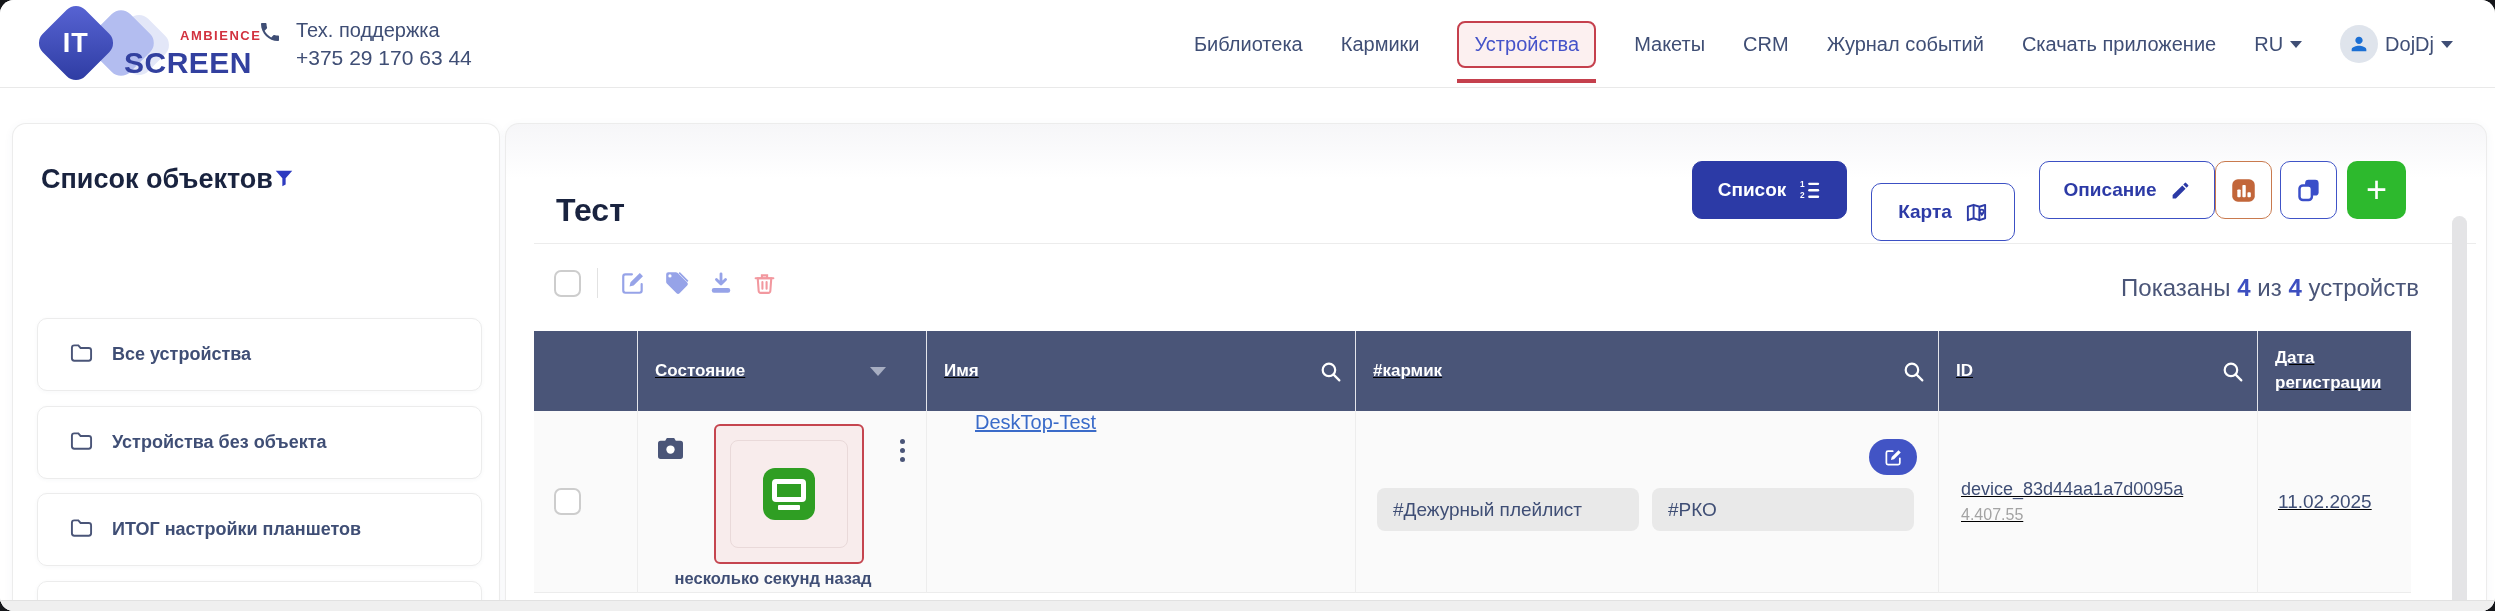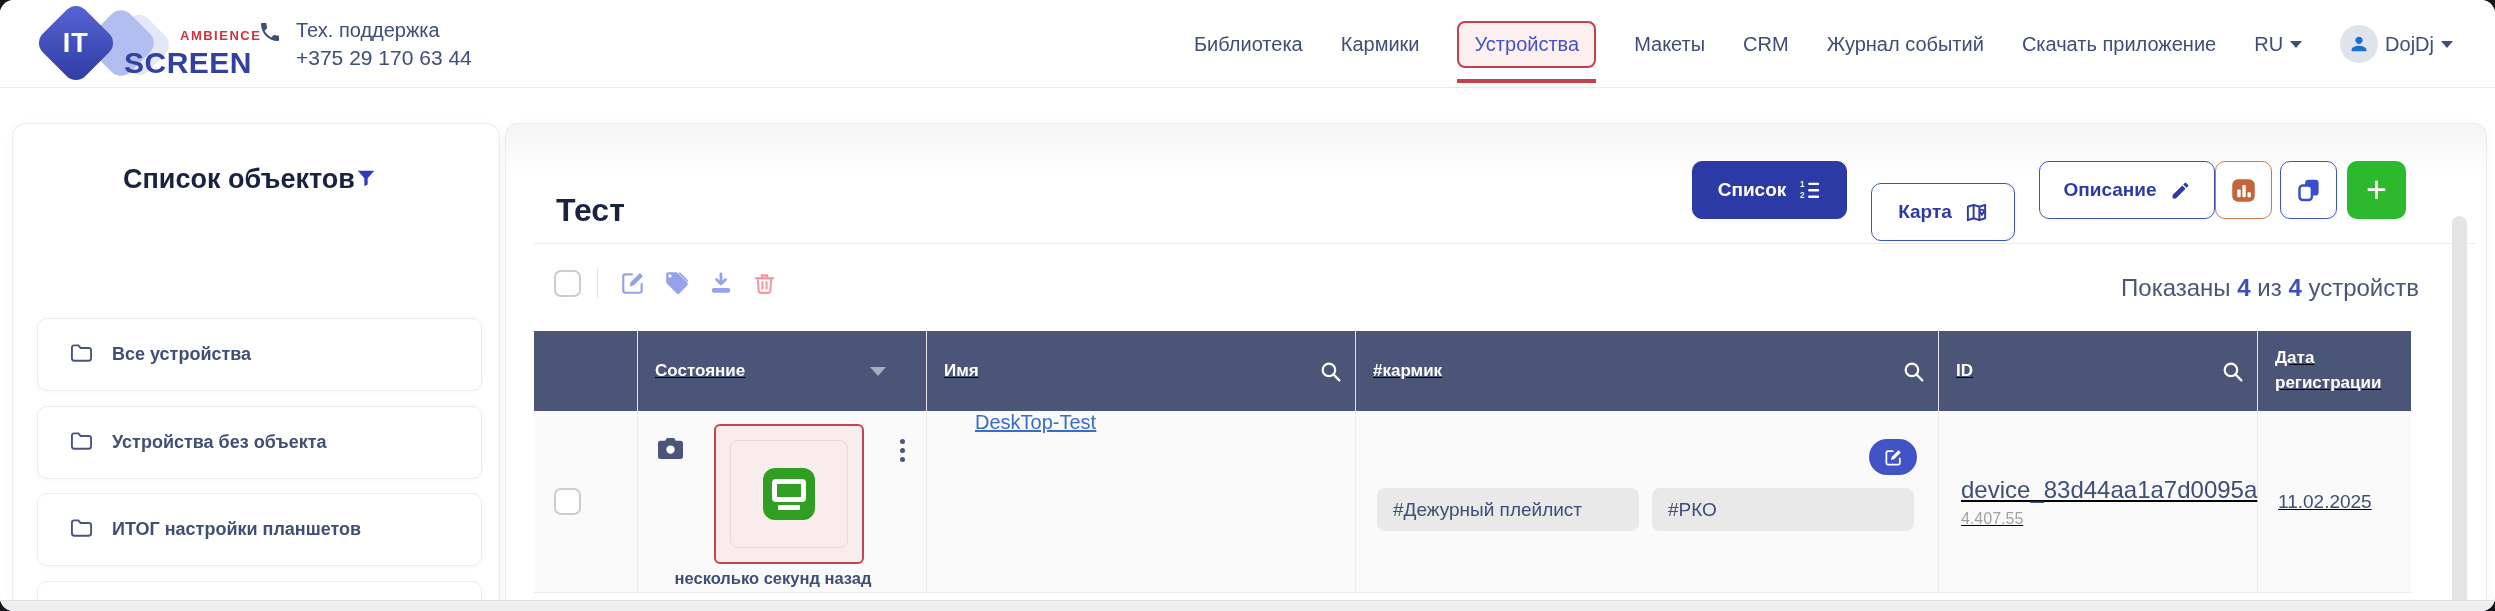--- a/index.html
+++ b/index.html
@@ -28,21 +28,21 @@
   .lang span,.usermenu .uname{font-size:20px;color:#3f4e75;font-weight:500;}
   .caret{width:0;height:0;border-left:6px solid transparent;border-right:6px solid transparent;border-top:7px solid #3f4e75;}
   .avatar{width:38px;height:38px;border-radius:50%;background:#dfe4ec;display:flex;align-items:center;justify-content:center;}
 
   
   .content{position:absolute;top:88px;left:0;right:0;bottom:0;background:#fff;}
   .sidebar{position:absolute;left:12px;top:35px;width:488px;bottom:-2px;background:#fff;border:1px solid #ececec;border-bottom:none;border-radius:14px 14px 0 0;box-shadow:0 2px 10px rgba(60,70,110,.05);}
   .maincard{position:absolute;left:505px;top:35px;right:8px;bottom:-2px;background:linear-gradient(180deg,#f6f6f8 0,#ffffff 55px);border:1px solid #ececec;border-bottom:none;border-radius:14px 14px 0 0;box-shadow:0 2px 10px rgba(60,70,110,.05);}
 
   
-  .sb-head{position:absolute;top:40px;left:28px;right:40px;display:flex;align-items:center;justify-content:center;}
+  .sb-head{position:absolute;top:40px;left:28px;right:40px;display:flex;align-items:center;justify-content:flex-start;}
   .sb-title{font-size:27px;font-weight:800;color:#19233f;}
   .sb-search{position:absolute;top:118px;left:24px;width:450px;}
   .sb-search input{width:100%;border:none;border-bottom:1px solid #dcdcdc;outline:none;font-size:19px;color:#3f4e75;padding:10px 36px 12px 12px;background:transparent;}
   .sb-search input::placeholder{color:#b9bcc4;}
   .sb-search .mag{position:absolute;right:8px;top:8px;color:#b9bcc4;}
   .sb-item{position:absolute;left:24px;width:445px;height:73px;border:1px solid #ececec;border-radius:10px;background:#fff;display:flex;align-items:center;padding-left:32px;gap:19px;box-shadow:0 1px 4px rgba(60,70,110,.04);cursor:pointer;}
   .sb-item .lbl{font-size:18px;font-weight:700;color:#3f4e75;}
   .sb-i1{top:194px}.sb-i2{top:282px}.sb-i3{top:369px}.sb-i4{top:457px}
 
   
@@ -85,21 +85,21 @@
   .gicon{width:52px;height:52px;border-radius:12px;background:#2f9e23;display:flex;flex-direction:column;align-items:center;justify-content:center;}
   .gicon .scr{width:34px;height:23px;border:5px solid #fff;border-radius:4px;}
   .gicon .base{width:22px;height:5px;background:#fff;border-radius:1px;margin-top:3px;}
   .status-cap{position:absolute;top:158px;left:0;right:18px;text-align:center;font-size:16.5px;font-weight:700;color:#3f4e75;}
   .name-cell{display:flex;align-items:flex-start;padding-left:48px;}
   .name-cell a{font-size:20px;color:#3a6bc9;text-decoration:underline;}
   .tags{position:absolute;left:21px;top:77px;display:flex;gap:13px;}
   .tag{width:262px;height:43px;line-height:43px;background:#e9e9e9;border-radius:8px;color:#3f4e75;font-size:19px;padding-left:16px;white-space:nowrap;overflow:hidden;}
   .pill-edit{position:absolute;right:21px;top:28px;width:48px;height:36px;border-radius:18px;background:#4254c5;display:flex;align-items:center;justify-content:center;cursor:pointer;}
   .id-cell{display:flex;flex-direction:column;justify-content:center;padding-left:22px;gap:6px;}
-  .dev-id{font-size:24px;color:#3f4e75;}
+  .dev-id{font-size:18px;color:#3f4e75;}
   .dev-ver{font-size:16px;color:#a3a3a3;}
   .date-cell{display:flex;align-items:center;padding-left:20px;font-size:19px;color:#3f4e75;}
 
   .vscroll{position:absolute;left:2452px;top:128px;width:15px;height:464px;background:#e4e4e6;border-radius:8px;z-index:15;cursor:pointer;}
   .bottom-strip{position:absolute;left:0;right:0;bottom:0;height:11px;background:#efefef;border-top:1px solid #e1e1e1;z-index:30;}
 </style>
 </head>
 <body>
 
 <div class="window">

